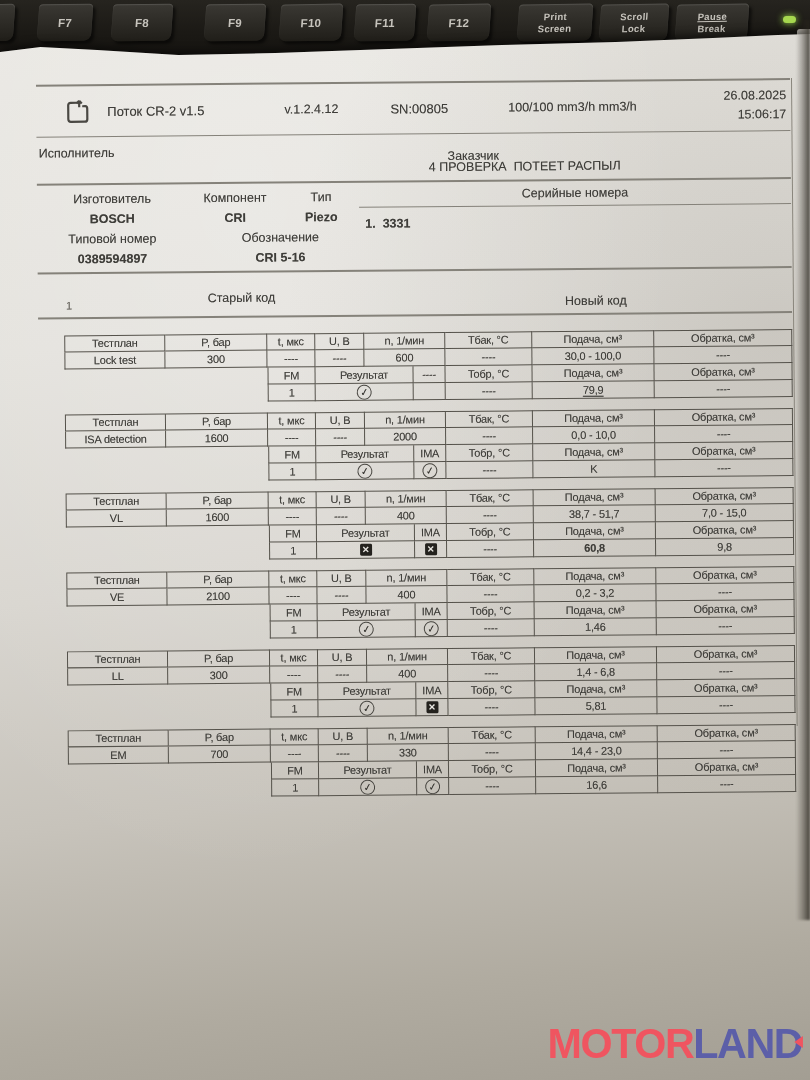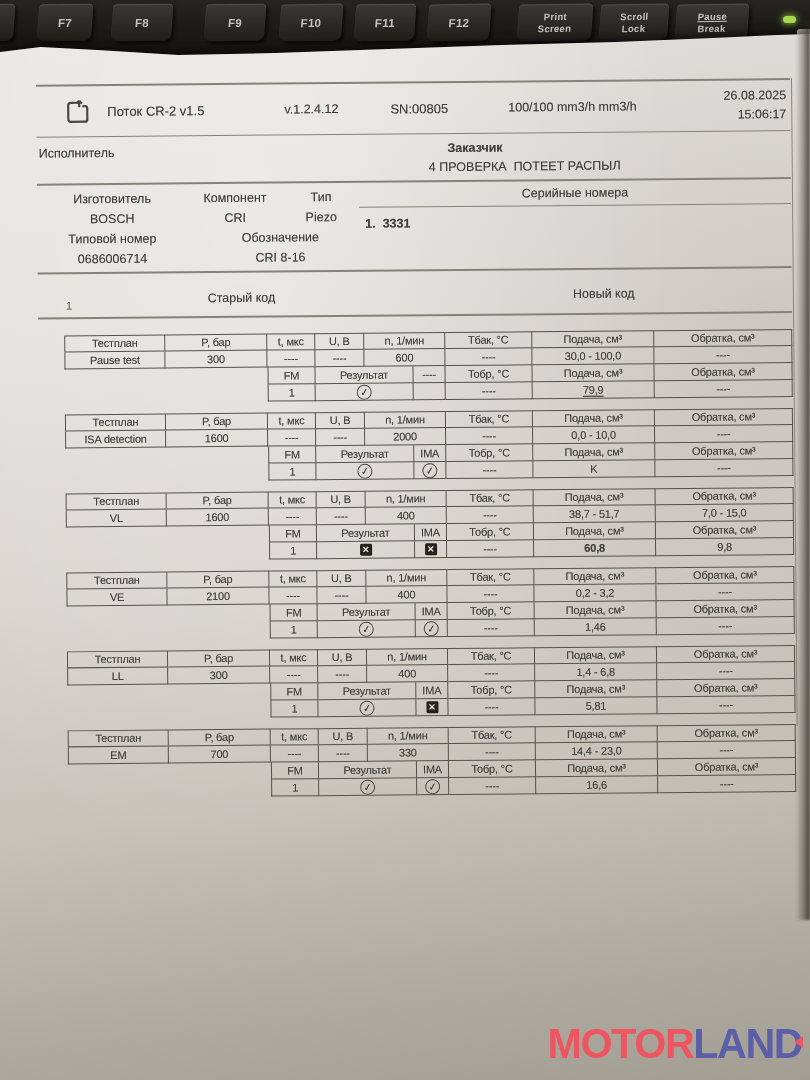--- a/index.html
+++ b/index.html
@@ -73,38 +73,38 @@
   .doc-header{display:flex;align-items:center;height:50px;padding:0 2px;font-size:13px;}
   .logo{width:27px;height:27px;margin-left:26px;flex:0 0 auto;}
   .app-title{margin-left:16px;}
   .app-version{margin-left:80px;font-size:12.5px;}
   .app-serial{margin-left:52px;font-size:13px;}
   .app-flow{margin-left:60px;font-size:12.5px;}
   .datetime{margin-left:auto;margin-right:2px;text-align:right;font-size:12.5px;line-height:1.55;}
 
   .parties{position:relative;height:46px;font-size:12.5px;}
   .executor{position:absolute;left:2px;top:9px;}
-  .customer-label{position:absolute;left:54.5%;top:7px;font-weight:bold;}
+  .customer-label{position:absolute;left:54.5%;top:15px;}
   .customer-value{position:absolute;left:52%;top:26px;white-space:pre;}
 
   .component{position:relative;height:87px;font-size:12.5px;}
   .comp-grid{
     position:absolute;left:0;top:4px;width:322px;
     display:grid;grid-template-columns:150px 96px 76px;grid-auto-rows:20px;
     align-items:center;justify-items:center;
   }
-  .comp-grid .b{font-weight:normal;}
+  .comp-grid .b{font-weight:bold;}
   .span23{grid-column:2/4;margin-left:14px;}
   .serials{position:absolute;left:322px;right:0;top:5px;}
   .serials-label{text-align:center;padding-bottom:5px;border-bottom:1.4px solid #85827a;}
   .serial-entry{font-weight:bold;margin:9px 0 0 6px;white-space:pre;}
 
   .codes{position:relative;height:43px;font-size:12.5px;}
   .old-code{position:absolute;left:27%;top:18px;transform:translateX(-50%);}
-  .new-code{position:absolute;left:74%;top:17px;transform:translateX(-50%);margin-left:8px;}
+  .new-code{position:absolute;left:74%;top:24px;transform:translateX(-50%);}
   .code-idx{position:absolute;left:28px;top:25px;font-size:11px;color:#6d6a63;}
 
   
   .tables{margin:16px 0 0 26px;width:728px;}
   .tblock{margin-bottom:11px;font-size:11px;line-height:1;}
   .trow{display:grid;}
   .trow.main{grid-template-columns:101px 102px 48px 49px 81px 87px 122px 138px;}
   .trow.fmrow{grid-template-columns:203px 48px 98px 32px 87px 122px 138px;}
   .cell{
     height:17px;box-sizing:border-box;
@@ -206,22 +206,22 @@
         <div class="component">
           <div class="comp-grid">
             <span>Изготовитель</span>
             <span>Компонент</span>
             <span>Тип</span>
             <span class="b">BOSCH</span>
             <span class="b">CRI</span>
             <span class="b">Piezo</span>
             <span>Типовой номер</span>
             <span class="span23">Обозначение</span>
-            <span class="b">0686006714</span>
-            <span class="b span23">CRI 8-16</span>
+            <span class="b">0389594897</span>
+            <span class="b span23">CRI 5-16</span>
           </div>
           <div class="serials">
             <div class="serials-label">Серийные номера</div>
             <div class="serial-entry">1.  3331</div>
           </div>
         </div>
 
         <div class="rule"></div>
 
         <div class="codes">
@@ -238,21 +238,21 @@
       <div class="cell">Тестплан</div>
       <div class="cell">P, бар</div>
       <div class="cell">t, мкс</div>
       <div class="cell">U, B</div>
       <div class="cell">n, 1/мин</div>
       <div class="cell">Тбак, °C</div>
       <div class="cell">Подача, см³</div>
       <div class="cell">Обратка, см³</div>
     </div>
     <div class="trow main r2">
-      <div class="cell">Pause test</div>
+      <div class="cell">Lock test</div>
       <div class="cell">300</div>
       <div class="cell">----</div>
       <div class="cell">----</div>
       <div class="cell">600</div>
       <div class="cell">----</div>
       <div class="cell">30,0 - 100,0</div>
       <div class="cell">----</div>
     </div>
     <div class="trow fmrow r3">
       <div class="cell lead"></div>

